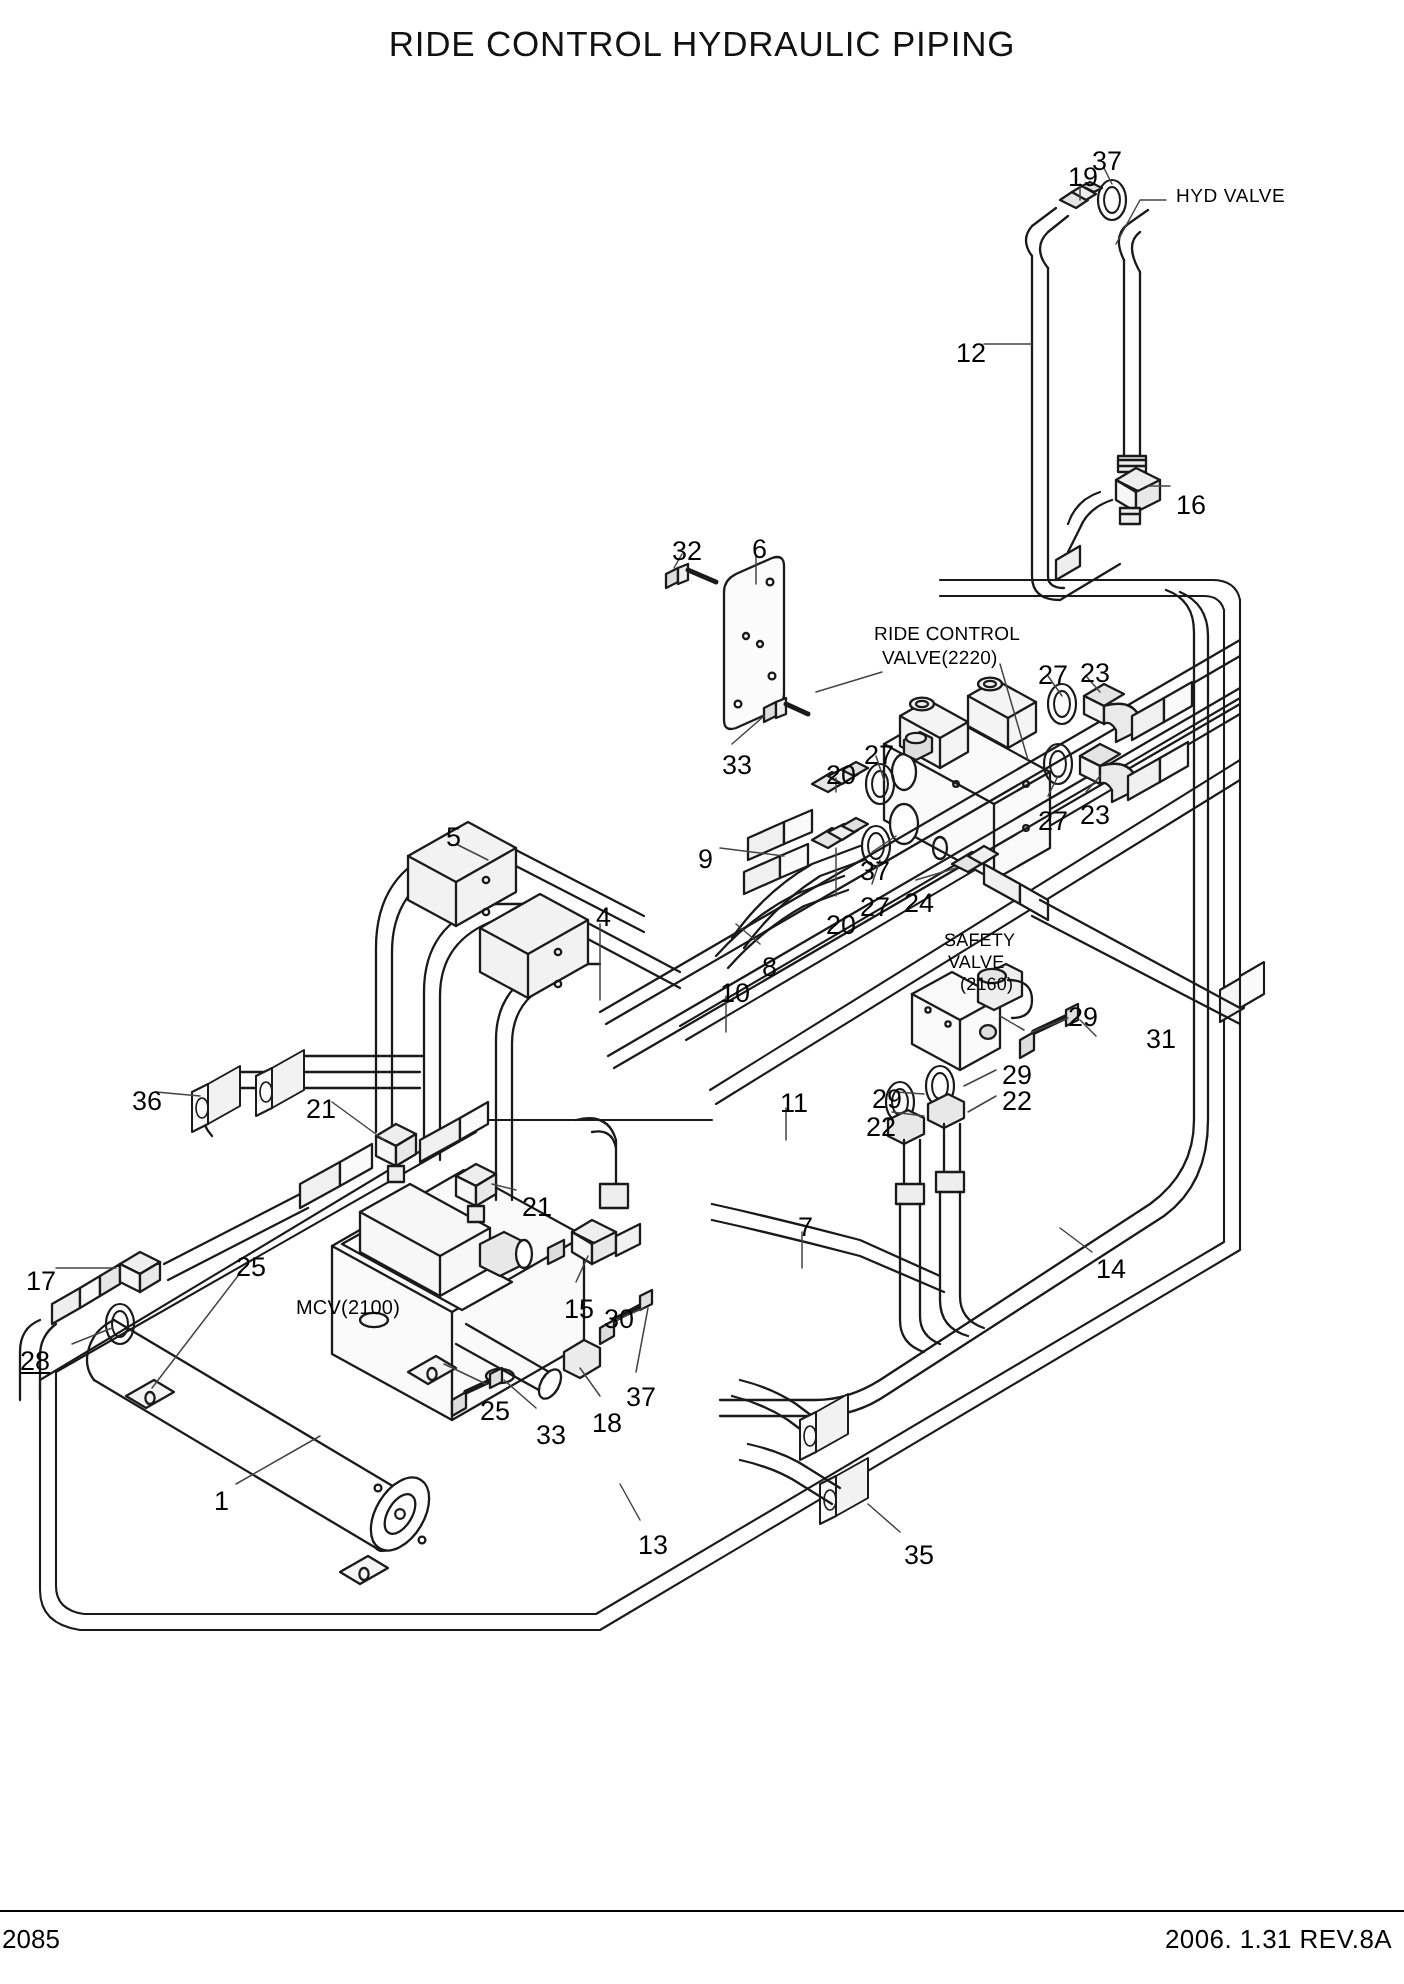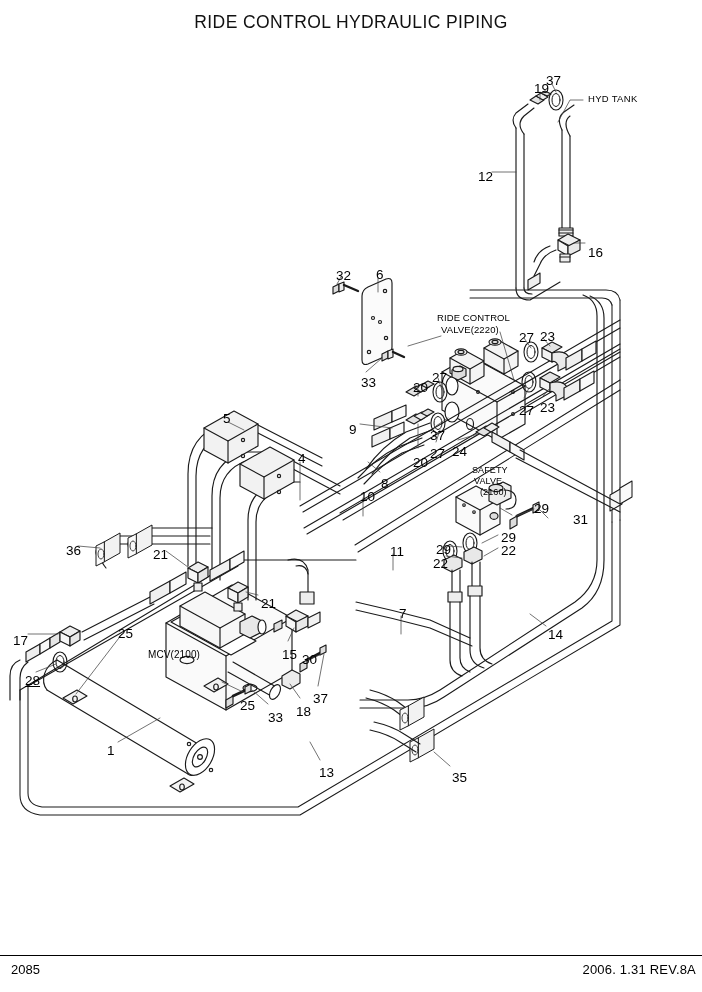--- a/index.html
+++ b/index.html
@@ -11,21 +11,21 @@
   #page{position:absolute;inset:0;}
 
   
   .title{
     position:absolute;left:0;top:2px;width:702px;text-align:center;
     font-size:17.5px;letter-spacing:.4px;font-weight:400;color:#111;margin-top:10px;
   }
 
   
   .footer-rule{position:absolute;left:0;top:955px;width:702px;height:1px;background:#000;}
-  .footer-left{position:absolute;left:11px;top:962px;font-size:13px;}
+  .footer-left{position:absolute;left:1px;top:962px;font-size:13px;}
   .footer-right{position:absolute;right:6px;top:962px;font-size:13px;letter-spacing:.2px;}
 
   
   #art{position:absolute;left:0;top:0;width:702px;height:992px;}
   #art svg{display:block;}
 
   
   .lbl{
     position:absolute;font-size:13.5px;line-height:1;white-space:nowrap;
     color:#000;
@@ -489,21 +489,21 @@
 
         <path d="M583,100 L570,100 L558,122"></path>
         <path d="M441,336 L408,346"></path>
         <path d="M500,332 L514,380"></path>
         <path d="M512,515 L500,508"></path>
       </g>
     </g>
   </svg>
   </div>
 
-  <div class="lbl tank" style="left:588px;top:94px;">HYD TANK</div>
+  <div class="lbl tank" style="left:588px;top:94px;">HYD VALVE</div>
 
   <div class="lbl cap" style="left:437px;top:313px;">RIDE CONTROL</div>
   <div class="lbl cap" style="left:441px;top:325px;">VALVE(2220)</div>
 
   <div class="lbl cap2" style="left:472px;top:466px;text-align:center;">SAFETY</div>
   <div class="lbl cap2" style="left:474px;top:477px;">VALVE</div>
   <div class="lbl cap2" style="left:480px;top:488px;">(2160)</div>
 
   <div class="lbl mcv" style="left:121px;top:650px;padding-left:27px;">MCV(2100)</div>
 
@@ -534,21 +534,21 @@
       <div class="lbl" style="left: 540px; top: 330px;">23</div>
       <div class="lbl" style="left: 540px; top: 401px;">23</div>
       <div class="lbl" style="left: 452px; top: 445px;">24</div>
       <div class="lbl" style="left: 118px; top: 627px;">25</div>
       <div class="lbl" style="left: 240px; top: 699px;">25</div>
       <div class="lbl" style="left: 313px; top: 692px;">37</div>
       <div class="lbl" style="left: 432px; top: 371px;">27</div>
       <div class="lbl" style="left: 430px; top: 447px;">27</div>
       <div class="lbl" style="left: 519px; top: 331px;">27</div>
       <div class="lbl" style="left: 519px; top: 404px;">27</div>
-      <div class="lbl" style="left: 25px; top: 674px; text-decoration: underline;">28</div>
+      <div class="lbl" style="left: 10px; top: 674px; text-decoration: underline;">28</div>
       <div class="lbl" style="left: 436px; top: 543px;">29</div>
       <div class="lbl" style="left: 501px; top: 531px;">29</div>
       <div class="lbl" style="left: 302px; top: 653px;">30</div>
       <div class="lbl" style="left: 549px; top: 513px; margin-left: 24px;">31</div>
       <div class="lbl" style="left: 336px; top: 269px;">32</div>
       <div class="lbl" style="left: 361px; top: 376px;">33</div>
       <div class="lbl" style="left: 268px; top: 711px;">33</div>
       <div class="lbl" style="left: 534px; top: 502px;">29</div>
       <div class="lbl" style="left: 452px; top: 771px;">35</div>
       <div class="lbl" style="left: 66px; top: 544px;">36</div>

